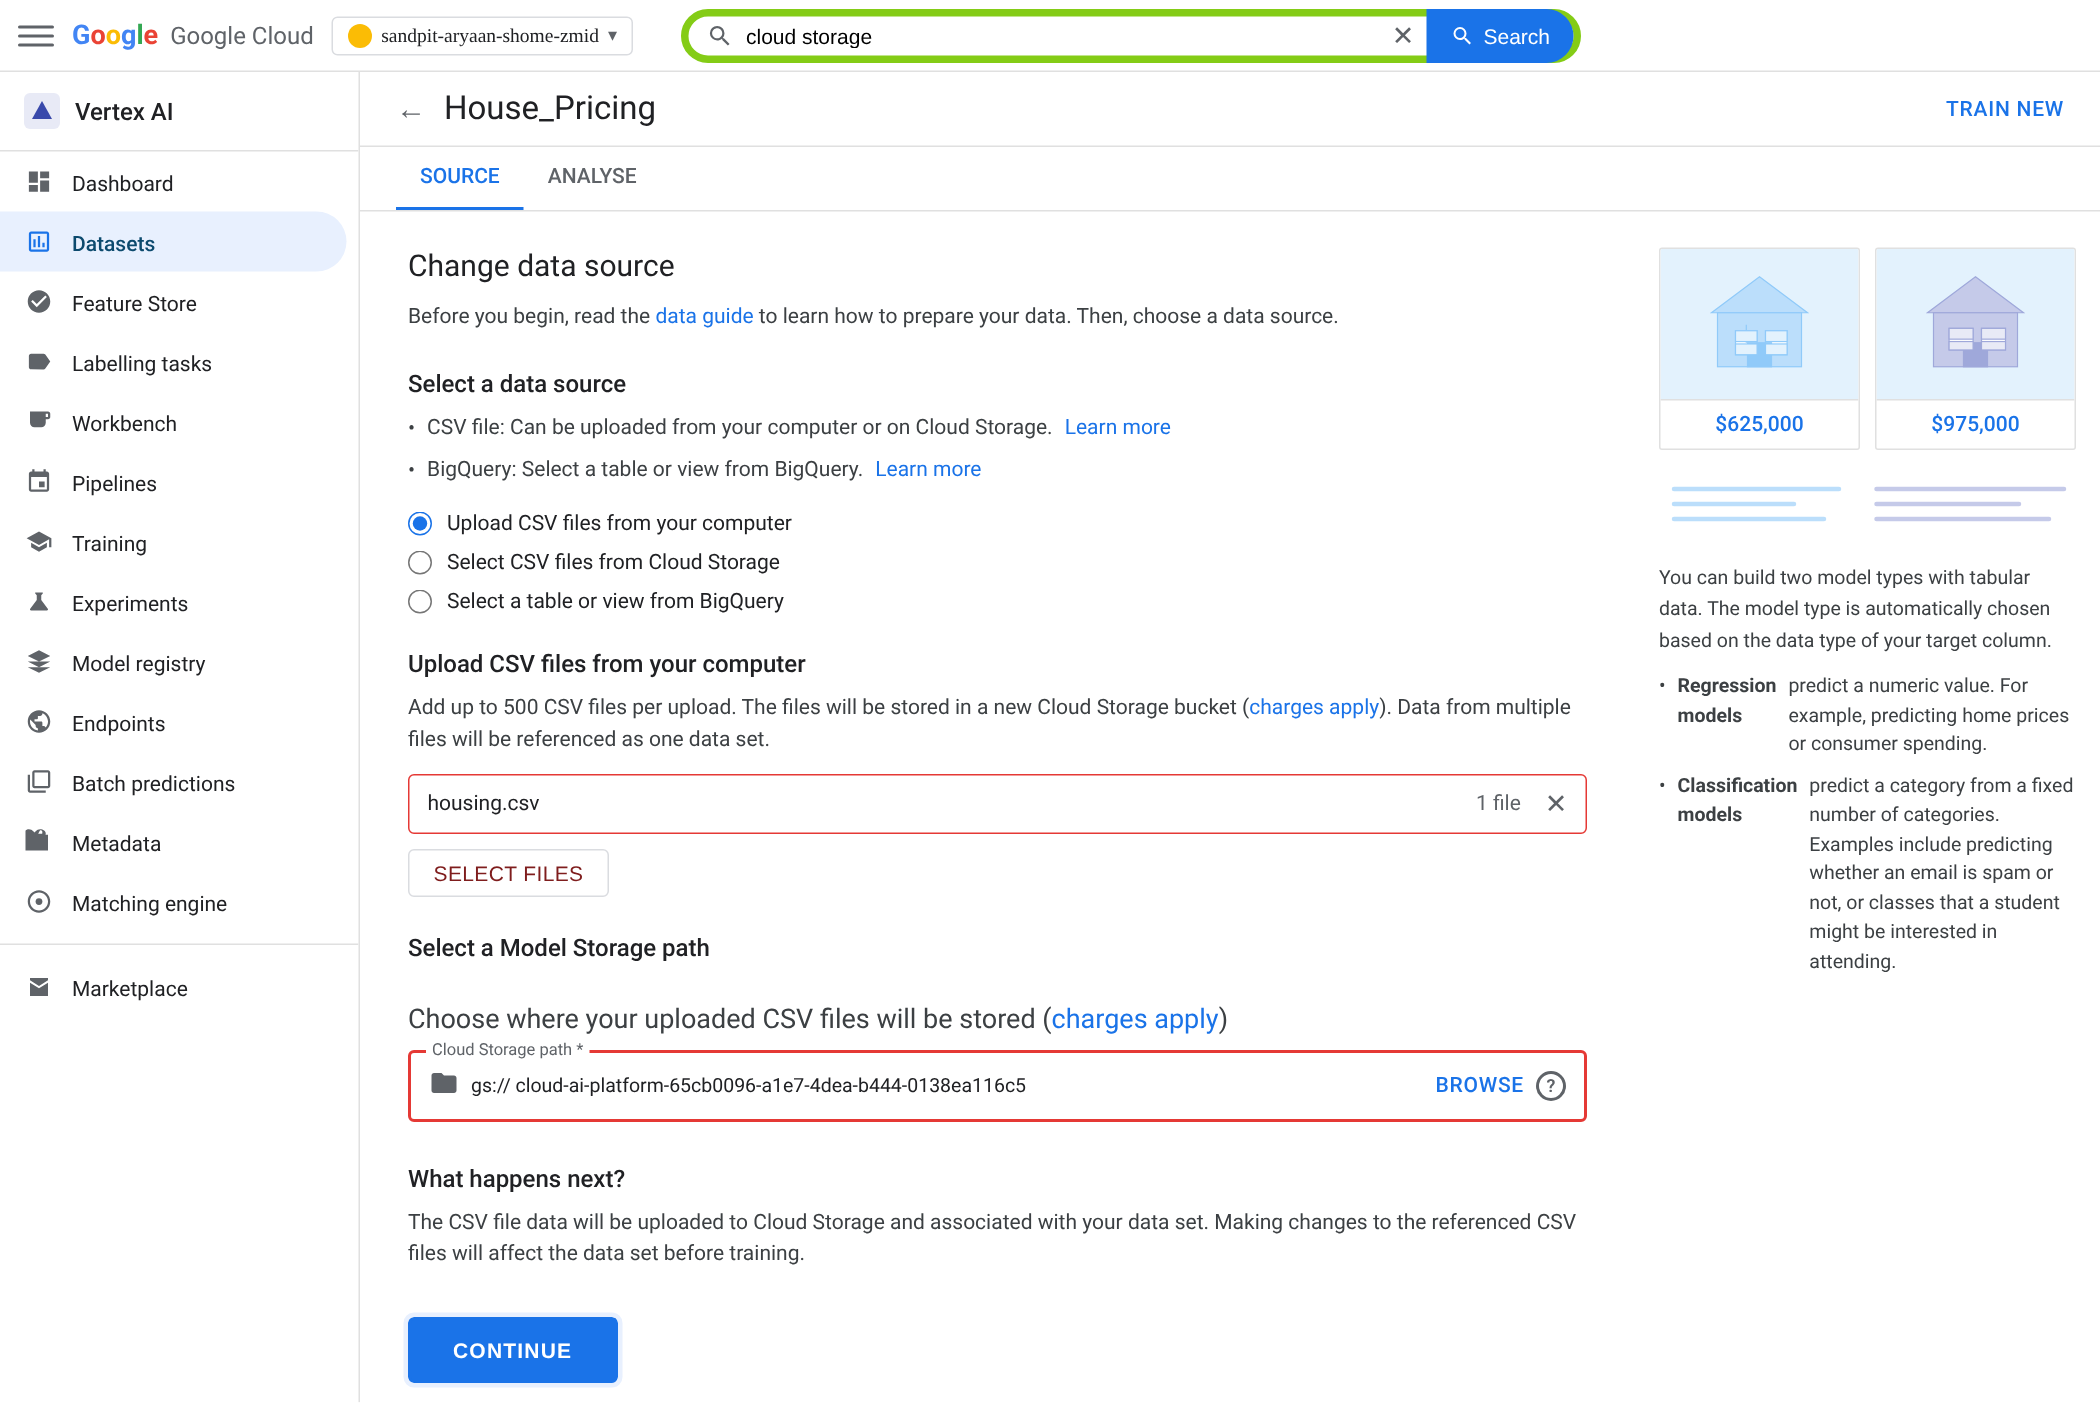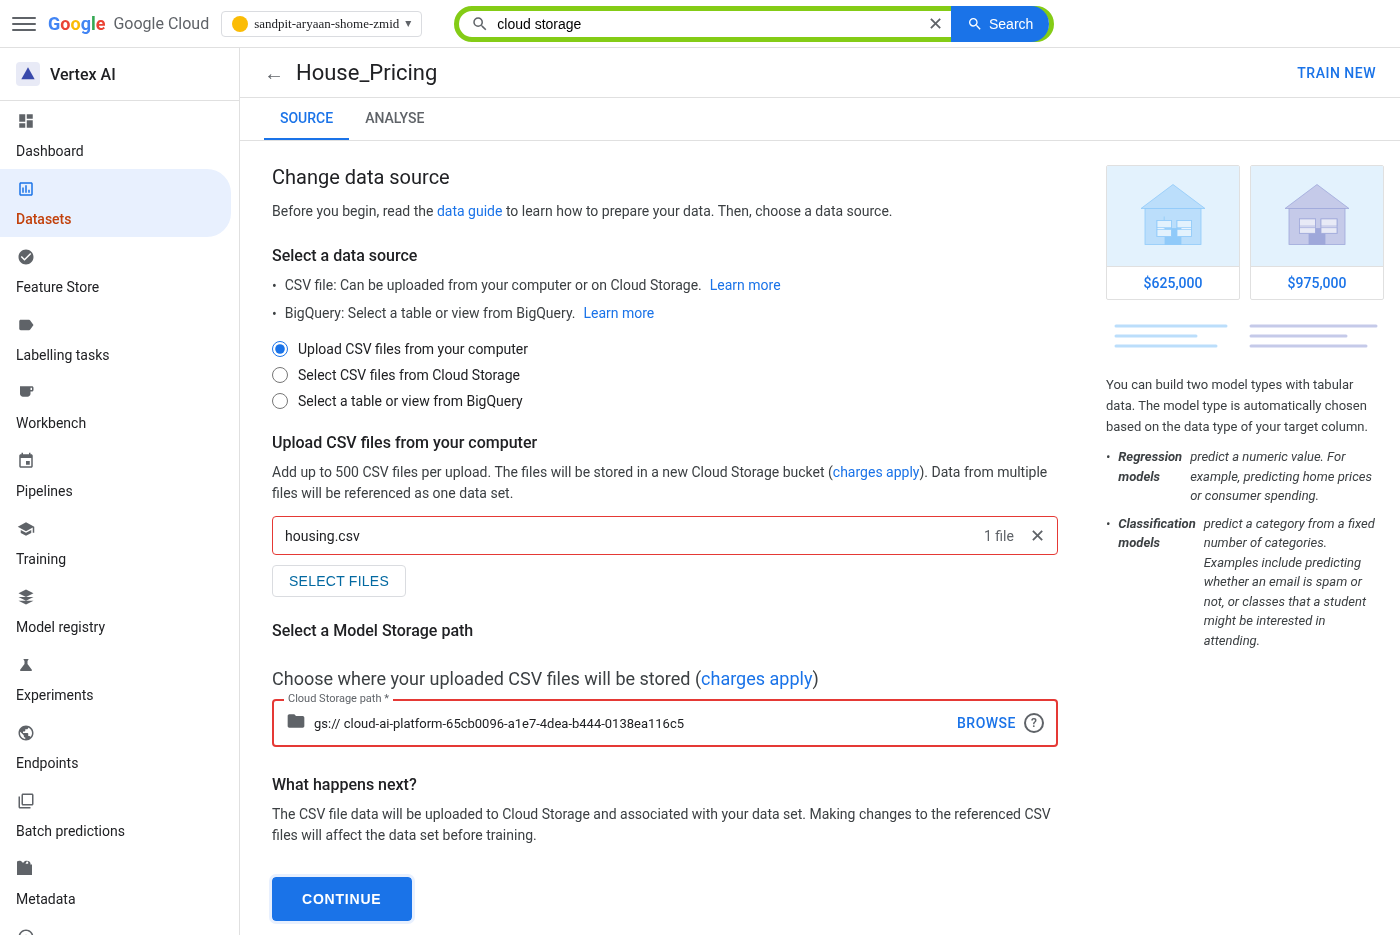--- a/index.html
+++ b/index.html
@@ -20,23 +20,23 @@
     .search-btn { display: flex; align-items: center; gap: 6px; background: #1a73e8; color: #fff; border: none; border-radius: 0 24px 24px 0; padding: 0 16px; height: 36px; cursor: pointer; font-size: 14px; margin-right: -12px; }
 
     
     .layout { display: flex; flex: 1; overflow: hidden; }
 
     
     .sidebar { width: 240px; border-right: 1px solid #e0e0e0; display: flex; flex-direction: column; overflow-y: auto; flex-shrink: 0; }
     .sidebar-header { display: flex; align-items: center; gap: 10px; padding: 14px 16px; border-bottom: 1px solid #e0e0e0; }
     .sidebar-header-icon { width: 24px; height: 24px; background: #e8eaf6; border-radius: 4px; display: flex; align-items: center; justify-content: center; }
     .sidebar-header-title { font-size: 16px; font-weight: 500; }
-    .sidebar-item { display: flex; align-items: flex-start; gap: 12px; padding: 10px 16px; cursor: pointer; border-radius: 0 24px 24px 0; margin-right: 8px; flex-direction: column; }
+    .sidebar-item { display: flex; align-items: flex-end; gap: 12px; padding: 10px 16px; cursor: pointer; border-radius: 0 24px 24px 0; margin-right: 8px; }
     .sidebar-item.active { background: #e8f0fe; }
-    .sidebar-item.active .sidebar-item-label { color: #c2410c; font-weight: 500; }
+    .sidebar-item.active .sidebar-item-label { color: #0c4a6e; font-weight: 500; }
     .sidebar-item-icon { width: 20px; height: 20px; flex-shrink: 0; display: flex; align-items: center; justify-content: center; color: #5f6368; }
     .sidebar-item.active .sidebar-item-icon { color: #1a73e8; }
     .sidebar-item-label { font-size: 14px; color: #202124; }
     .sidebar-divider { height: 1px; background: #e0e0e0; margin: 8px 0; }
 
     
     .main { flex: 1; overflow-y: auto; display: flex; flex-direction: column; }
 
     
     .page-header { display: flex; align-items: center; padding: 12px 24px; border-bottom: 1px solid #e0e0e0; gap: 12px; }
@@ -74,21 +74,21 @@
 
     
     .upload-desc { font-size: 14px; color: #3c4043; margin-bottom: 12px; line-height: 1.5; }
     .upload-desc a { color: #1a73e8; text-decoration: none; }
 
     .file-input-row { display: flex; align-items: center; border: 1px solid #e53935; border-radius: 4px; padding: 8px 12px; margin-bottom: 10px; gap: 8px; }
     .file-name { flex: 1; font-size: 14px; color: #202124; }
     .file-count { font-size: 14px; color: #5f6368; margin-right: 8px; }
     .file-clear { color: #5f6368; cursor: pointer; font-size: 18px; }
 
-    .select-files-btn { border: 1px solid #dadce0; background: #fff; color: #0369a1; font-size: 14px; font-weight: 500; padding: 7px 16px; border-radius: 4px; cursor: pointer; letter-spacing: 0.25px; }
+    .select-files-btn { border: 1px solid #dadce0; background: #fff; color: #7f1d1d; font-size: 14px; font-weight: 500; padding: 7px 16px; border-radius: 4px; cursor: pointer; letter-spacing: 0.25px; }
 
     
     .cloud-storage-section { margin-top: 24px; }
     .cloud-storage-desc { font-size: 18px; color: #3c4043; margin-bottom: 10px; margin-top: 28px; }
     .cloud-storage-desc a { color: #1a73e8; text-decoration: none; }
 
     .cloud-path-box { border: 2px solid #e53935; border-radius: 4px; padding: 10px 12px; display: flex; align-items: center; gap: 8px; position: relative; }
     .cloud-path-label { position: absolute; top: -9px; left: 10px; background: #fff; font-size: 11px; color: #5f6368; padding: 0 4px; }
     .cloud-path-icon { color: #5f6368; font-size: 16px; flex-shrink: 0; }
     .cloud-path-value { flex: 1; font-size: 13px; color: #202124; overflow: hidden; text-overflow: ellipsis; white-space: nowrap; }
@@ -102,21 +102,21 @@
     
     .continue-btn { background: #1a73e8; color: #fff; border: 2px solid #1a73e8; border-radius: 4px; padding: 12px 28px; font-size: 14px; font-weight: 600; cursor: pointer; letter-spacing: 0.8px; outline: 3px solid #e8f0fe; }
 
     
     .house-cards { display: flex; gap: 10px; margin-bottom: 16px; }
     .house-card { flex: 1; border: 1px solid #e0e0e0; border-radius: 2px; overflow: hidden; }
     .house-illustration { height: 100px; background: #e3f2fd; display: flex; align-items: center; justify-content: center; }
     .house-price { text-align: center; padding: 8px; font-size: 14px; color: #1a73e8; font-weight: 500; border-top: 1px solid #e0e0e0; }
 
     .info-text { font-size: 13px; color: #3c4043; line-height: 1.6; margin-bottom: 10px; }
-    .info-bullet-list { list-style: none; padding: 0; font-style: italic; }
+    .info-bullet-list { list-style: none; padding: 0; }
     .info-bullet-list li { display: flex; gap: 8px; margin-bottom: 8px; font-size: 13px; color: #3c4043; line-height: 1.5; }
     .info-bullet-list li::before { content: "•"; flex-shrink: 0; }
 
     
     .house-svg { width: 80px; height: 75px; }
   </style>
 </head>
 <body>
 
 <div class="topbar">
@@ -220,33 +220,33 @@
         <svg width="18" height="18" viewBox="0 0 24 24" fill="currentColor">
             <path d="M12 3L1 9l11 6 9-4.91V17h2V9M5 13.18v4L12 21l7-3.82v-4L12 17l-7-3.82z"></path>
           </svg>
       </div>
       <span class="sidebar-item-label">Training</span>
     </div>
 
     <div class="sidebar-item">
       <div class="sidebar-item-icon">
         <svg width="18" height="18" viewBox="0 0 24 24" fill="currentColor">
+            <path d="M19.8 18.4L14 10.67V6.5l1.35-1.69c.26-.33.03-.81-.39-.81H9.04c-.42 0-.65.48-.39.81L10 6.5v4.17L4.2 18.4c-.49.66-.02 1.6.8 1.6h14c.82 0 1.29-.94.8-1.6z"></path>
+          </svg>
+      </div>
+      <span class="sidebar-item-label">Experiments</span>
+    </div>
+
+    <div class="sidebar-item">
+      <div class="sidebar-item-icon">
+        <svg width="18" height="18" viewBox="0 0 24 24" fill="currentColor">
             <path d="M12 2L2 7l10 5 10-5-10-5zM2 17l10 5 10-5M2 12l10 5 10-5"></path>
           </svg>
       </div>
       <span class="sidebar-item-label">Model registry</span>
-    </div>
-
-    <div class="sidebar-item">
-      <div class="sidebar-item-icon">
-        <svg width="18" height="18" viewBox="0 0 24 24" fill="currentColor">
-            <path d="M19.8 18.4L14 10.67V6.5l1.35-1.69c.26-.33.03-.81-.39-.81H9.04c-.42 0-.65.48-.39.81L10 6.5v4.17L4.2 18.4c-.49.66-.02 1.6.8 1.6h14c.82 0 1.29-.94.8-1.6z"></path>
-          </svg>
-      </div>
-      <span class="sidebar-item-label">Experiments</span>
     </div>
 
     <div class="sidebar-item">
       <div class="sidebar-item-icon">
         <svg width="18" height="18" viewBox="0 0 24 24" fill="currentColor">
             <path d="M12 2C6.48 2 2 6.48 2 12s4.48 10 10 10 10-4.48 10-10S17.52 2 12 2zm-1 17.93c-3.95-.49-7-3.85-7-7.93 0-.62.08-1.21.21-1.79L9 15v1c0 1.1.9 2 2 2v1.93zm6.9-2.54c-.26-.81-1-1.39-1.9-1.39h-1v-3c0-.55-.45-1-1-1H8v-2h2c.55 0 1-.45 1-1V7h2c1.1 0 2-.9 2-2v-.41c2.93 1.19 5 4.06 5 7.41 0 2.08-.8 3.97-2.1 5.39z"></path>
           </svg>
       </div>
       <span class="sidebar-item-label">Endpoints</span>
     </div>

